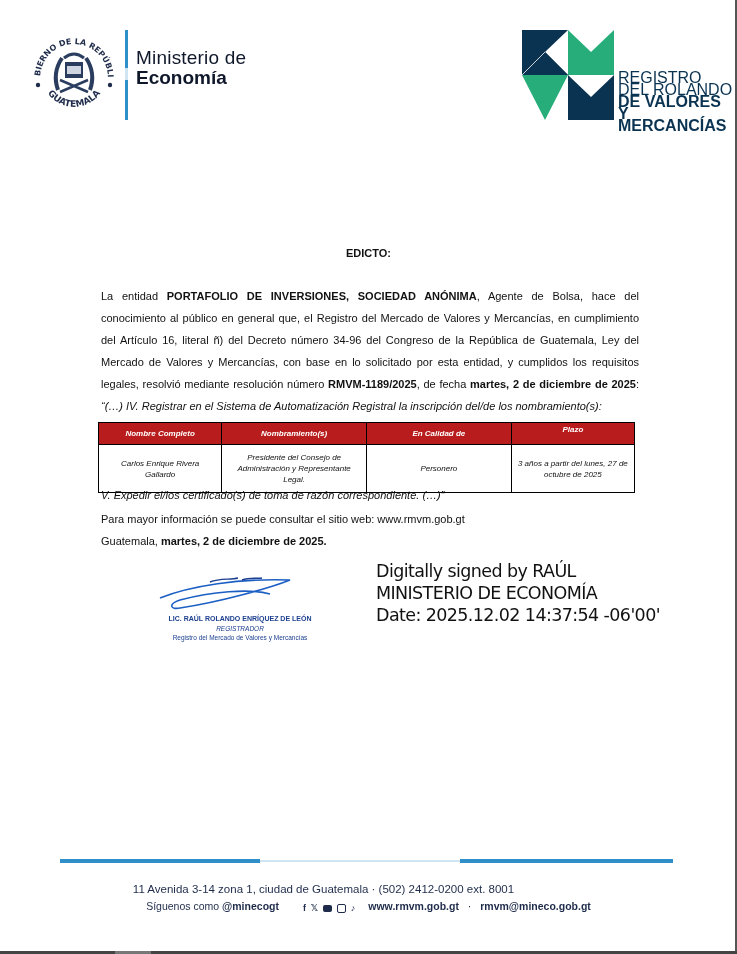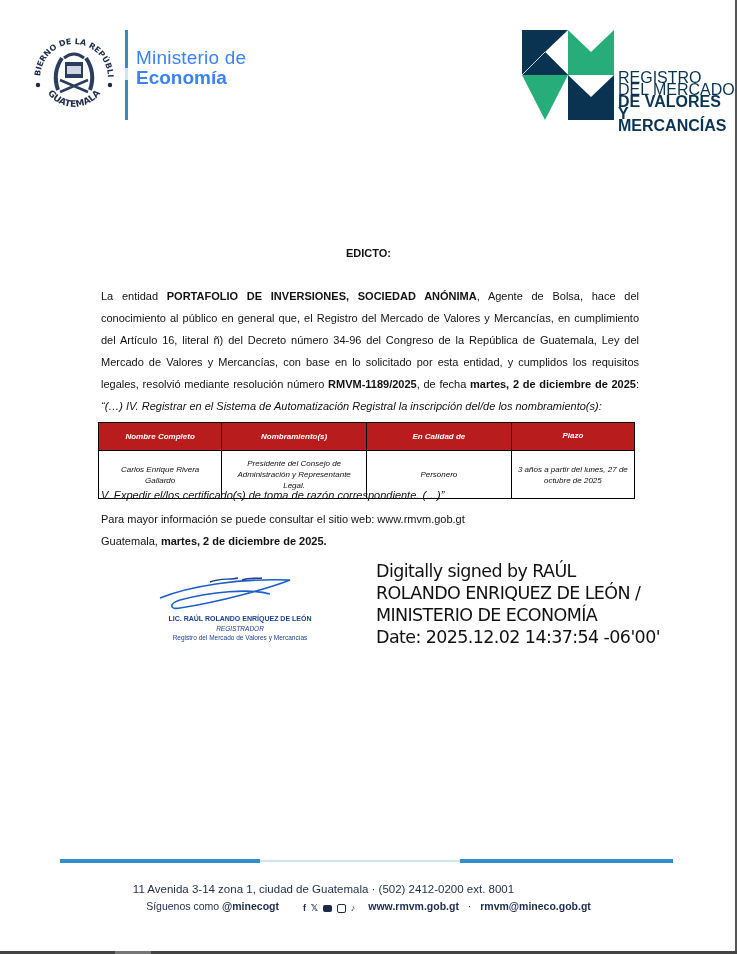--- a/index.html
+++ b/index.html
@@ -10,38 +10,38 @@
     color: #111;
   }
   .page-border { position: absolute; top: 0; right: 0; width: 2px; height: 954px; background: #555; }
   .page-bottom { position: absolute; left: 0; bottom: 0; width: 737px; height: 3px; background: #444; }
   .page-bottom .thumb { position: absolute; left: 115px; top: 0; width: 36px; height: 3px; background: #777; }
 
   
   .seal { position: absolute; left: 28px; top: 28px; width: 92px; height: 92px; }
   .mineco-divider { position: absolute; left: 125px; top: 30px; width: 3px; height: 90px; background: #2f8fc8; }
   .mineco-divider .gap { position: absolute; left: 0; top: 38px; width: 3px; height: 12px; background: #cfe5f3; }
-  .mineco-title { position: absolute; left: 136px; top: 48px; line-height: 1; color: #3b82f6; }
+  .mineco-title { position: absolute; left: 136px; top: 48px; line-height: 1; color: #0f172a; }
   .mineco-title .l1 { font-size: 19px; font-weight: 300; letter-spacing: 0.2px; }
   .mineco-title .l2 { font-size: 19px; font-weight: 700; margin-top: 1px; }
 
   
   .rmvm-logo { position: absolute; left: 522px; top: 30px; width: 92px; height: 90px; }
   .rmvm-text { position: absolute; left: 618px; top: 72px; font-size: 16px; line-height: 12px; color: #0a3352; }
   .rmvm-text .b { font-weight: 700; }
 
   
   .title { position: absolute; left: 0; width: 737px; top: 247px; text-align: center; font-size: 11px; font-weight: 700; }
   .para { position: absolute; left: 101px; width: 538px; top: 285px; font-size: 11px; line-height: 22px; text-align: justify; }
   .para b { font-weight: 700; margin-top: 44px; }
   .para i { font-style: italic; }
 
   table.nomb { position: absolute; left: 98px; top: 422px; width: 537px; border-collapse: collapse; font-size: 8px; font-style: italic; }
   table.nomb th { background: #b91c1c; color: #fff; font-weight: 700; height: 19px; padding: 0 4px; border: 1px solid #000; }
-  table.nomb th.plazo { vertical-align: top; padding-top: 8px; }
+  table.nomb th.plazo { vertical-align: top; padding-top: 2px; }
   table.nomb td { border: 1px solid #000; text-align: center; height: 47px; padding: 0 6px; line-height: 11px; }
 
   .line-v { position: absolute; left: 101px; top: 489px; font-size: 11px; font-style: italic; }
   .line-info { position: absolute; left: 101px; top: 513px; font-size: 11px; }
   .line-date { position: absolute; left: 101px; top: 535px; font-size: 11px; }
   .line-date b { font-weight: 700; }
 
   
   .sig-scribble { position: absolute; left: 150px; top: 568px; width: 150px; height: 48px; }
   .sig-name { position: absolute; left: 140px; width: 200px; top: 615px; text-align: center; font-size: 7px; font-weight: 700; color: #1c3f8f; }
@@ -101,21 +101,21 @@
   <polygon points="0,45 23,22 46,45" fill="#0a3352"></polygon>
   <line x1="0" y1="45" x2="23" y2="22" stroke="#ffffff" stroke-width="0.8"></line>
   <polygon points="46,0 92,0 92,45 46,45" fill="#26ad7a"></polygon>
   <polygon points="46,0 69,22 92,0" fill="#ffffff"></polygon>
   <polygon points="0,45 46,45 23,90" fill="#26ad7a"></polygon>
   <rect x="46" y="45" width="46" height="45" fill="#0a3352"></rect>
   <polygon points="46,45 92,45 69,67" fill="#ffffff"></polygon>
 </svg>
 <div class="rmvm-text">
   <div>REGISTRO</div>
-  <div>DEL MERCADO</div>
+  <div>DEL ROLANDO</div>
   <div class="b">DE VALORES</div>
   <div class="b">Y MERCANCÍAS</div>
 </div>
 
 <div class="title">EDICTO:</div>
 
 <div class="para"><span>La entidad </span><b>PORTAFOLIO DE INVERSIONES, SOCIEDAD ANÓNIMA</b><span>, Agente de Bolsa, hace del conocimiento al público en general que, el Registro del Mercado de Valores y Mercancías, en cumplimiento del Artículo 16, literal ñ) del Decreto número 34-96 del Congreso de la República de Guatemala, Ley del Mercado de Valores y Mercancías, con base en lo solicitado por esta entidad, y cumplidos los requisitos legales, resolvió mediante resolución número </span><b>RMVM-1189/2025</b><span>, de fecha </span><b>martes, 2 de diciembre de 2025</b><span>: </span><i>“(…) IV. Registrar en el Sistema de Automatización Registral la inscripción del/de los nombramiento(s):</i></div>
 
 <table class="nomb">
   <thead>
@@ -143,21 +143,20 @@
 <svg class="sig-scribble" viewBox="0 0 150 48">
   <path d="M10,30 C40,18 90,10 140,12 C120,20 70,34 30,40 C20,42 18,36 30,32 C60,24 100,20 120,26" stroke="#1c5fc4" stroke-width="1.6" fill="none"></path>
   <path d="M60,14 C70,10 80,12 88,10 M92,12 C100,9 108,11 112,10" stroke="#1c3f8f" stroke-width="1.4" fill="none"></path>
 </svg>
 <div class="sig-name">LIC. RAÚL ROLANDO ENRÍQUEZ DE LEÓN</div>
 <div class="sig-role">REGISTRADOR</div>
 <div class="sig-org">Registro del Mercado de Valores y Mercancías</div>
 
 <div class="digisig">
   <div>Digitally signed by RAÚL</div>
-  <div>ROLANDO ENRIQUEZ DE LEÓN /</div>
   <div>MINISTERIO DE ECONOMÍA</div>
   <div>Date: 2025.12.02 14:37:54 -06'00'</div>
 </div>
 
 <div class="footer-rule">
   <div class="seg1"></div>
     <div class="seg2"></div>
     <div class="seg3"></div>
 </div>
 <div class="footer-addr">11 Avenida 3-14 zona 1, ciudad de Guatemala · (502) 2412-0200 ext. 8001</div>

